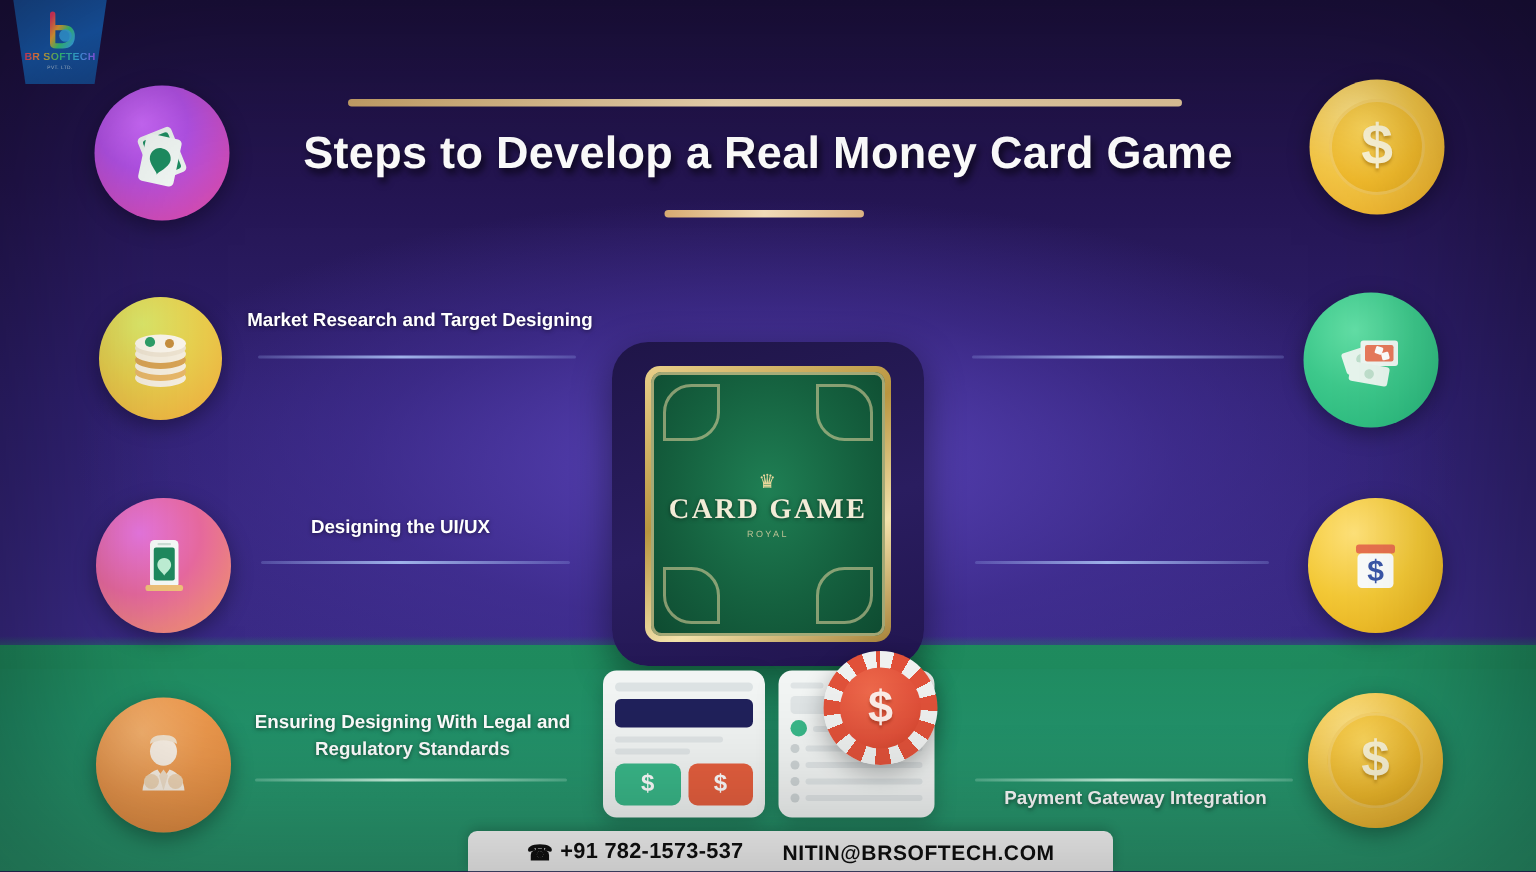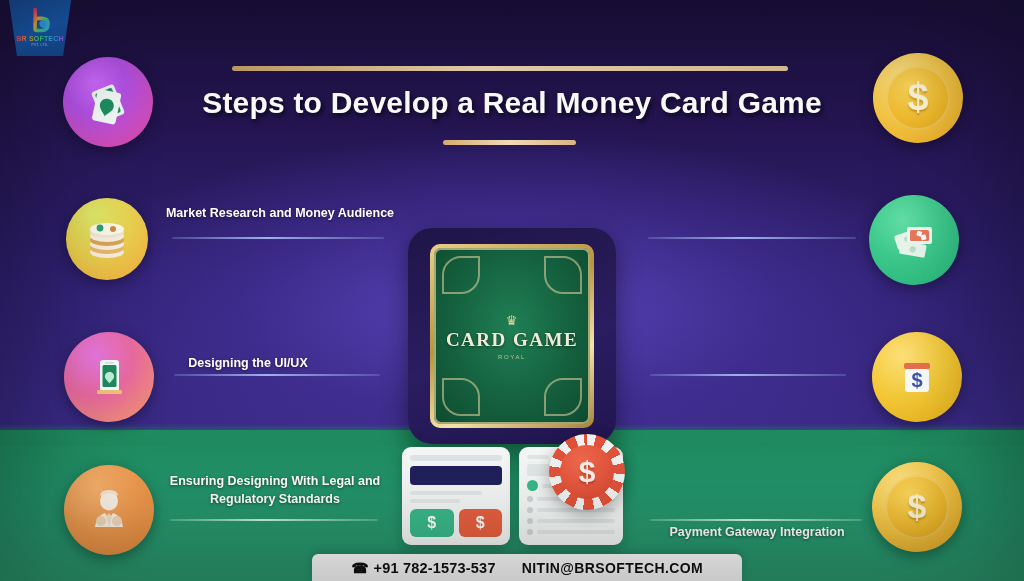--- a/index.html
+++ b/index.html
@@ -350,21 +350,21 @@
         <ellipse cx="24" cy="29" rx="17" ry="6" fill="#f6efe0"></ellipse>
         <ellipse cx="24" cy="25" rx="17" ry="6" fill="#d9a455"></ellipse>
         <ellipse cx="24" cy="21" rx="17" ry="6" fill="#f6efe0"></ellipse>
         <ellipse cx="24" cy="17" rx="17" ry="6" fill="#efe5d2"></ellipse>
         <ellipse cx="24" cy="14" rx="17" ry="6" fill="#fbf6ec"></ellipse>
         <circle cx="17" cy="13" r="3.4" fill="#2fa06a"></circle>
         <circle cx="30" cy="14" r="3" fill="#c8903f"></circle>
       </g>
     </svg>
   </div>
-  <div class="step-label" style="left:140px; top:204px; width:280px;">Market Research and Money Audience</div>
+  <div class="step-label" style="left:140px; top:204px; width:280px;">Market Research and Target Designing</div>
   <div class="step-underline ul-purple" style="left:172px; top:237px; width:212px;"></div>
 
   <div class="step-underline ul-purple" style="left:648px; top:237px; width:208px;"></div>
   <div class="circ circ-lg g-emerald" style="left:869px; top:195px;">
     <svg width="52" height="52" viewBox="0 0 52 52">
       <g transform="rotate(-18 26 26)">
         <rect x="8" y="16" width="24" height="15" rx="2" fill="#e8f6ee"></rect>
         <circle cx="20" cy="23.5" r="3.4" fill="#bfe0cd"></circle>
       </g>
       <rect x="19" y="13" width="25" height="17" rx="2" fill="#eff8f3"></rect>
@@ -380,21 +380,21 @@
 
   <div class="circ circ-lg g-pinkor" style="left:64px; top:332px;">
     <svg width="50" height="50" viewBox="0 0 50 50">
       <rect x="16" y="8" width="19" height="32" rx="3" fill="#f7fbf9"></rect>
       <rect x="18.5" y="13" width="14" height="22" rx="1.5" fill="#1f8a5f"></rect>
       <path d="M25.5 20 c3.3 0 4.6 2.6 4.6 4.6 c0 3.3 -4.6 5.8 -4.6 7.2 c0 -1.4 -4.6 -3.9 -4.6 -7.2 c0 -2 1.3 -4.6 4.6 -4.6z" fill="#bff0d6"></path>
       <rect x="21" y="10" width="9" height="1.5" rx="0.7" fill="#cfe0d8"></rect>
       <rect x="13" y="38" width="25" height="4" rx="1.5" fill="#f0c27a"></rect>
     </svg>
   </div>
-  <div class="step-label" style="left:138px; top:342px; width:220px;margin-top:12px;">Designing the UI/UX</div>
+  <div class="step-label" style="left:157px; top:342px; width:220px;">Designing the UI/UX</div>
   <div class="step-underline ul-purple" style="left:174px; top:374px; width:206px;"></div>
 
   <div class="step-underline ul-purple" style="left:650px; top:374px; width:196px;"></div>
   <div class="circ circ-lg g-yellow" style="left:872px; top:332px;">
     <svg width="50" height="50" viewBox="0 0 50 50">
       <rect x="12" y="11" width="26" height="6" rx="2" fill="#e8714e"></rect>
       <rect x="13" y="17" width="24" height="23" rx="3" fill="#fbfdfc"></rect>
       <text x="25" y="35" font-size="20" font-weight="bold" fill="#3b57a8" text-anchor="middle" font-family="Liberation Sans, sans-serif">$</text>
     </svg>
   </div>

